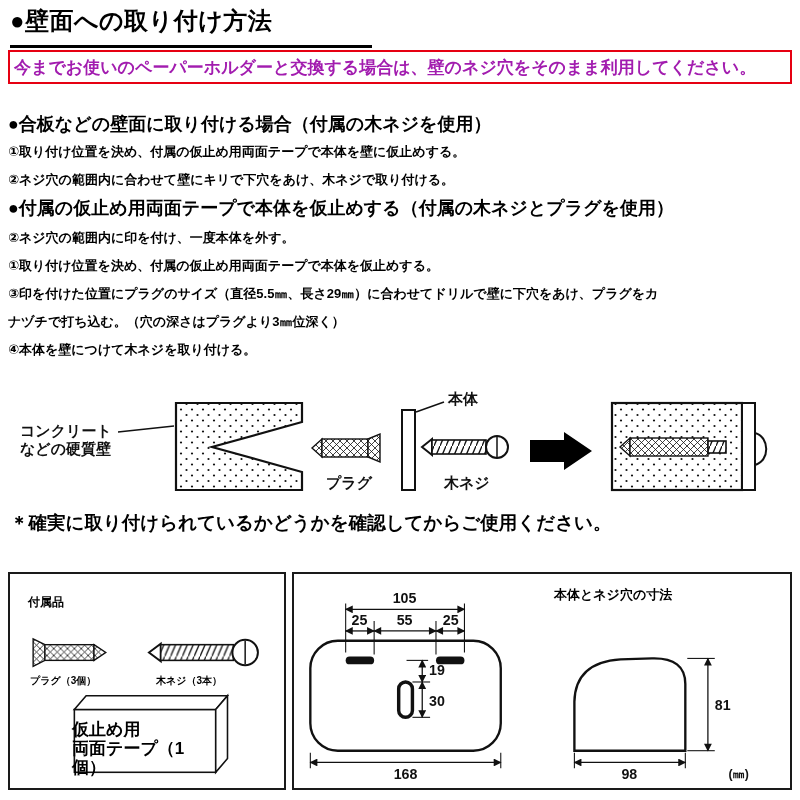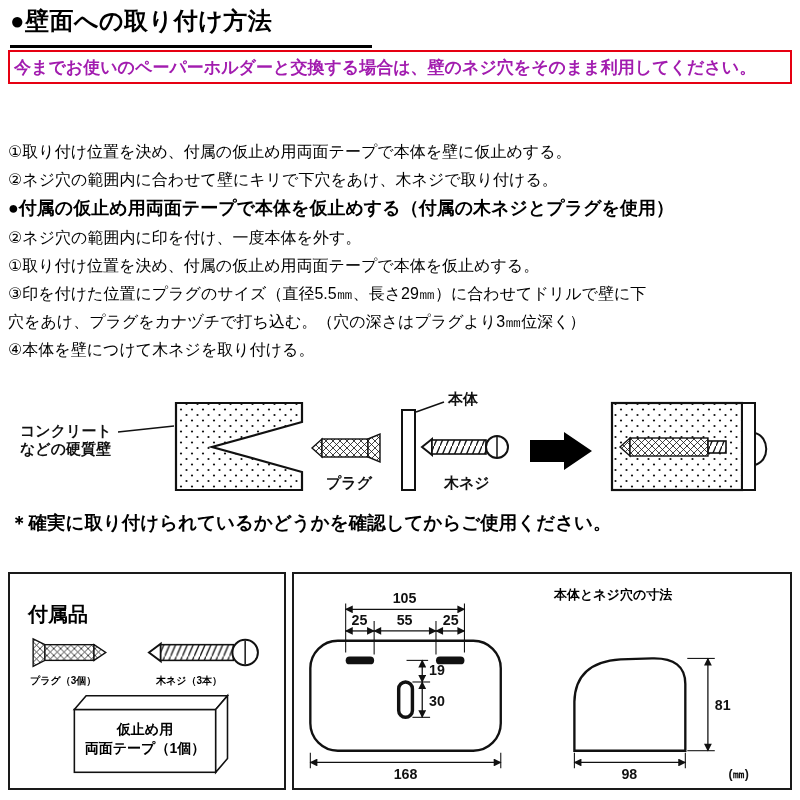--- a/index.html
+++ b/index.html
@@ -7,36 +7,36 @@
   .page{position:relative;width:800px;height:800px;background:#fff;overflow:hidden;
         font-family:"Liberation Sans","DejaVu Sans",sans-serif;color:#000}
   .title{position:absolute;left:10px;top:5px;width:362px;font-size:24px;font-weight:700;
          letter-spacing:.5px;border-bottom:3px solid #000;padding-bottom:8px}
   .warning-box{position:absolute;left:8px;top:50px;width:784px;height:34px;border:2px solid #e60012;
          display:flex;align-items:center;padding-left:4px;background:#fff}
   .warning-box span{color:#a21caf;font-size:17px;font-weight:700;white-space:nowrap}
   .sec-heading{position:absolute;left:8px;font-size:18px;font-weight:700;white-space:nowrap}
   .s1h{top:112px}
   .s2h{top:196px}
-  .steps{position:absolute;left:8px;width:786px;font-size:16px;font-weight:400;line-height:28px}
+  .steps{position:absolute;left:8px;width:786px;font-size:13px;font-weight:700;line-height:28px}
   .s1s{top:138px}
   .s2s{top:224px}
   .s2s .step:nth-child(3){max-width:652px}
   .main-diagram{position:absolute;left:8px;top:390px;width:784px;height:120px}
   .note{position:absolute;left:10px;top:510px;font-size:18.5px;font-weight:700;white-space:nowrap}
   .box{position:absolute;top:572px;height:218px;border:2px solid #1a1a1a;background:#fff}
   .left-box{left:8px;width:278px}
   .right-box{left:292px;width:500px}
-  .acc-title{position:absolute;left:18px;top:27px;font-size:20px;font-weight:700}
+  .acc-title{position:absolute;left:18px;top:20px;font-size:12px;font-weight:700}
   .acc-art,.dim-art{position:absolute;left:0;top:0;width:100%;height:100%}
   .acc-label{position:absolute;font-size:10px;font-weight:600;white-space:nowrap}
   .plug-l{left:20px;top:100px}
   .screw-l{left:146px;top:100px}
-  .tape-label{position:absolute;left:62px;top:146px;width:146px;text-align:center;
-              font-size:14px;font-weight:600;line-height:19px}
+  .tape-label{position:absolute;left:62px;top:146px;width:146px;
+              font-size:17px;font-weight:600;line-height:19px}
   .dim-title{position:absolute;left:260px;top:12px;font-size:13px;font-weight:700;white-space:nowrap}
   svg text{font-family:"Liberation Sans","DejaVu Sans",sans-serif;font-size:15px;font-weight:600;fill:#111}
   .solid{fill:#fff;stroke:#111;stroke-width:2}
   .solid2{fill:#fff;stroke:#111;stroke-width:1.6}
   .hatch{fill:url(#hatch);stroke:#111;stroke-width:1.4}
   .threads{fill:url(#threads);stroke:#111;stroke-width:1.6}
   .dotted-fill{fill:url(#dots);stroke:#111;stroke-width:2.2}
   .ln{stroke:#111;stroke-width:1.5;fill:none}
   .ext{stroke:#111;stroke-width:1.1}
   .dline{stroke:#111;stroke-width:1.3}
@@ -70,20 +70,21 @@
 </svg>
 
 <div class="page">
 
   <div class="title">●壁面への取り付け方法</div>
 
   <div class="warning-box">
     <span>今までお使いのペーパーホルダーと交換する場合は、壁のネジ穴をそのまま利用してください。</span>
   </div>
 
+  <div class="sec-heading s1h">●合板などの壁面に取り付ける場合（付属の木ネジを使用）</div>
   <div class="steps s1s">
     <div class="step">①取り付け位置を決め、付属の仮止め用両面テープで本体を壁に仮止めする。</div>
     <div class="step">②ネジ穴の範囲内に合わせて壁にキリで下穴をあけ、木ネジで取り付ける。</div>
   </div>
 
   <div class="sec-heading s2h">●付属の仮止め用両面テープで本体を仮止めする（付属の木ネジとプラグを使用）</div>
   <div class="steps s2s">
     <div class="step">②ネジ穴の範囲内に印を付け、一度本体を外す。</div>
     <div class="step">①取り付け位置を決め、付属の仮止め用両面テープで本体を仮止めする。</div>
     <div class="step">③印を付けた位置にプラグのサイズ（直径5.5㎜、長さ29㎜）に合わせてドリルで壁に下穴をあけ、プラグをカナヅチで打ち込む。（穴の深さはプラグより3㎜位深く）</div>

